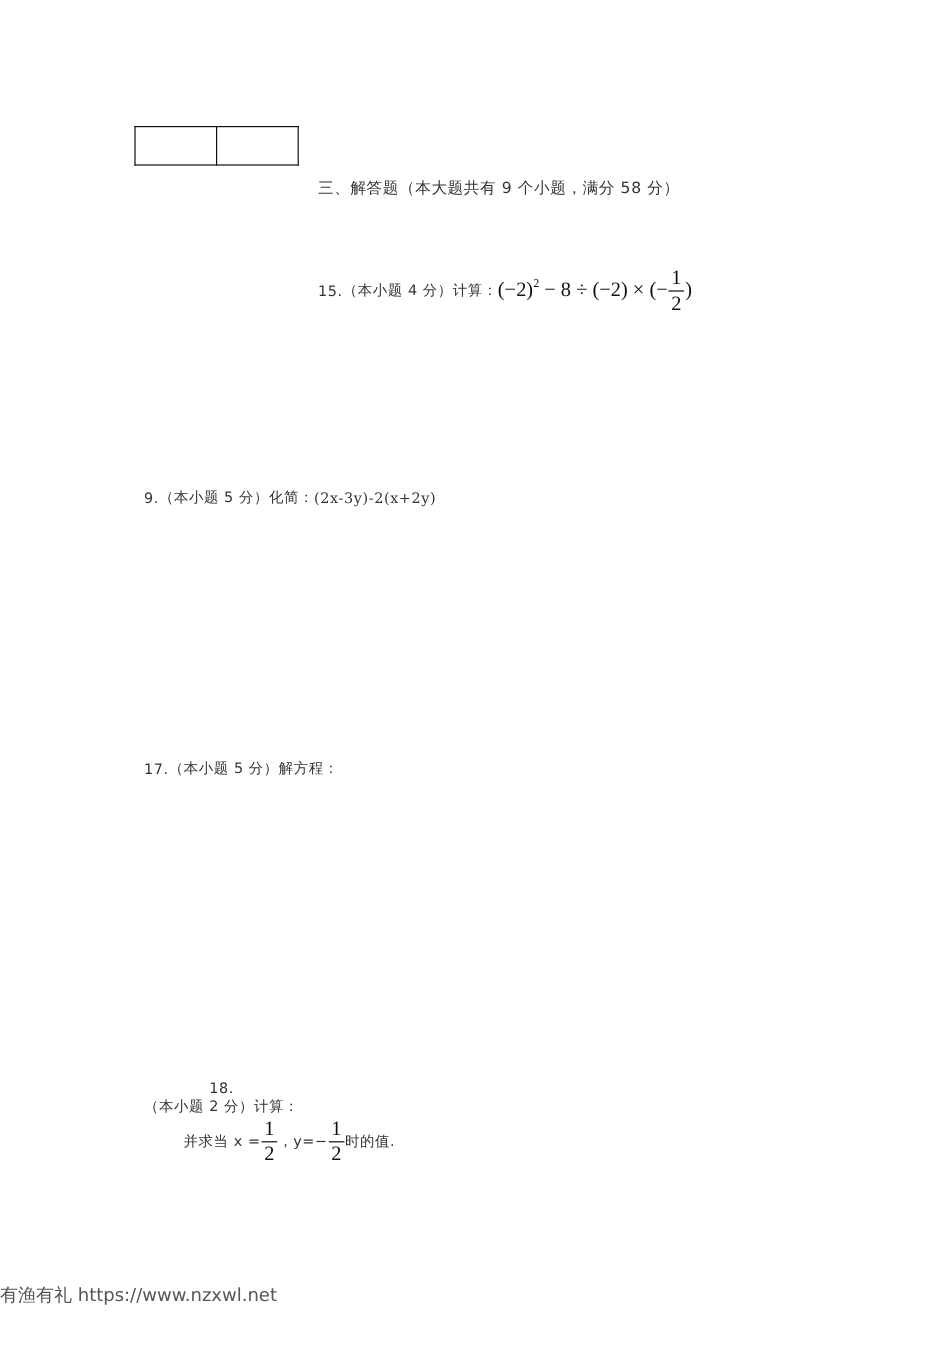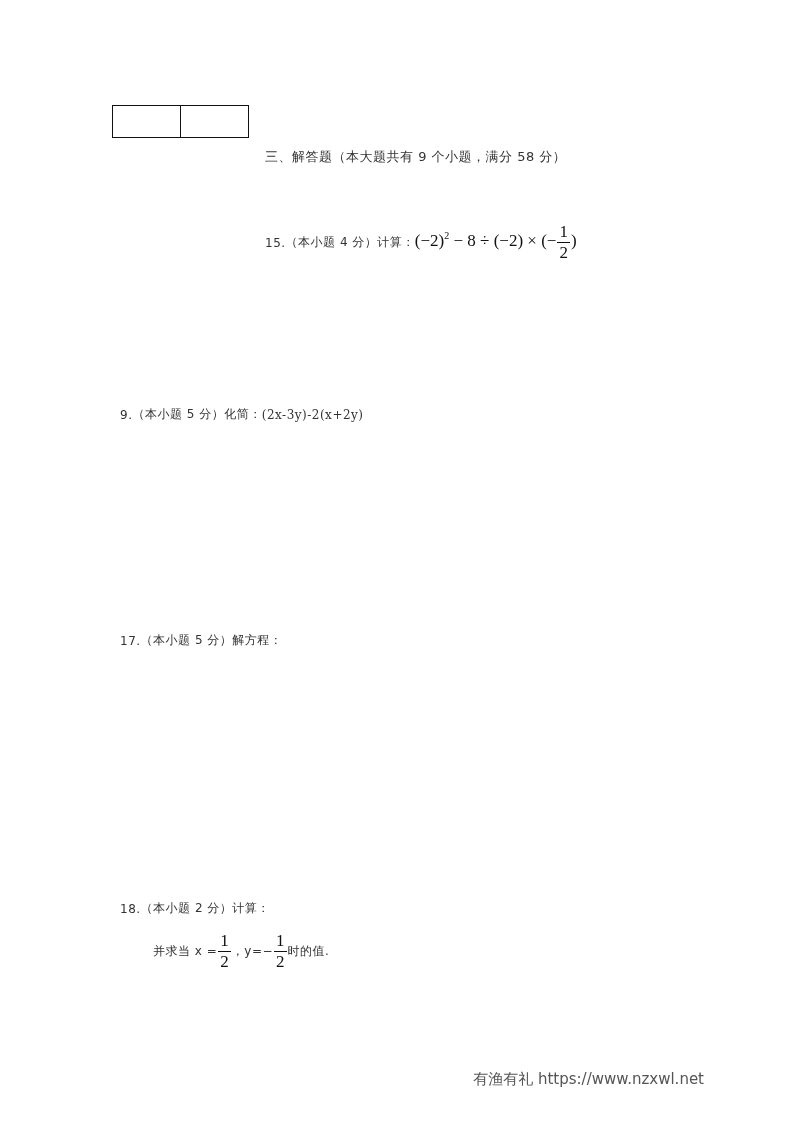--- a/index.html
+++ b/index.html
@@ -11,21 +11,21 @@
   sup { font-size:10px; vertical-align:7px; line-height:0; }
 
   table.score { position:absolute; left:112px; top:105px; border-collapse:collapse; }
   table.score td { border:1px solid #111; width:67px; height:31px; text-align:center;
                    font-family:"DejaVu Sans","Liberation Sans",sans-serif; font-size:13px; color:#333; padding:0; }
 
   .frac { display:inline-flex; flex-direction:column; align-items:center; vertical-align:middle; margin:0 1px; }
   .frac .num { padding:0 2px 1px; border-bottom:1px solid #111; line-height:18px; }
   .frac .den { padding-top:1px; line-height:18px; }
 
-  .footer { position:absolute; left:0; width:704px; top:1070px; text-align:right;
+  .footer { position:absolute; left:0; width:704px; top:1070px; text-align:left;
             font-family:"DejaVu Sans","Liberation Sans",sans-serif; font-size:15px; color:#555; }
 </style>
 </head>
 <body>
 
 <table class="score">
   <tbody>
   <tr>
     <td></td>
     <td></td>
@@ -50,21 +50,21 @@
   <span class="cn">9.</span>
   <span class="cn">（本小题 5 分）化简：</span>
   <span class="cn" style="font-family:'DejaVu Serif','Liberation Serif',serif;">(2x-3y)-2(x+2y)</span>
 </div>
 
 <div class="abs" style="left:120px; top:632px; display:flex; align-items:center;">
   <span class="cn">17.</span>
   <span class="cn">（本小题 5 分）解方程：</span>
 </div>
 
-<div class="abs" style="left:120px; top:900px; display:flex; align-items:center;">
+<div class="abs" style="left:120px; top:900px; display:flex; align-items:center;flex-direction:column;">
   <span class="cn">18.</span>
   <span class="cn">（本小题 2 分）计算：</span>
 </div>
 
 <div class="abs" style="left:153px; top:932px; display:flex; align-items:center;">
   <span class="cn">并求当 x  =</span>
   <span class="math"><span class="frac">
         <span class="num">1</span>
         <span class="den">2</span>
       </span></span>

